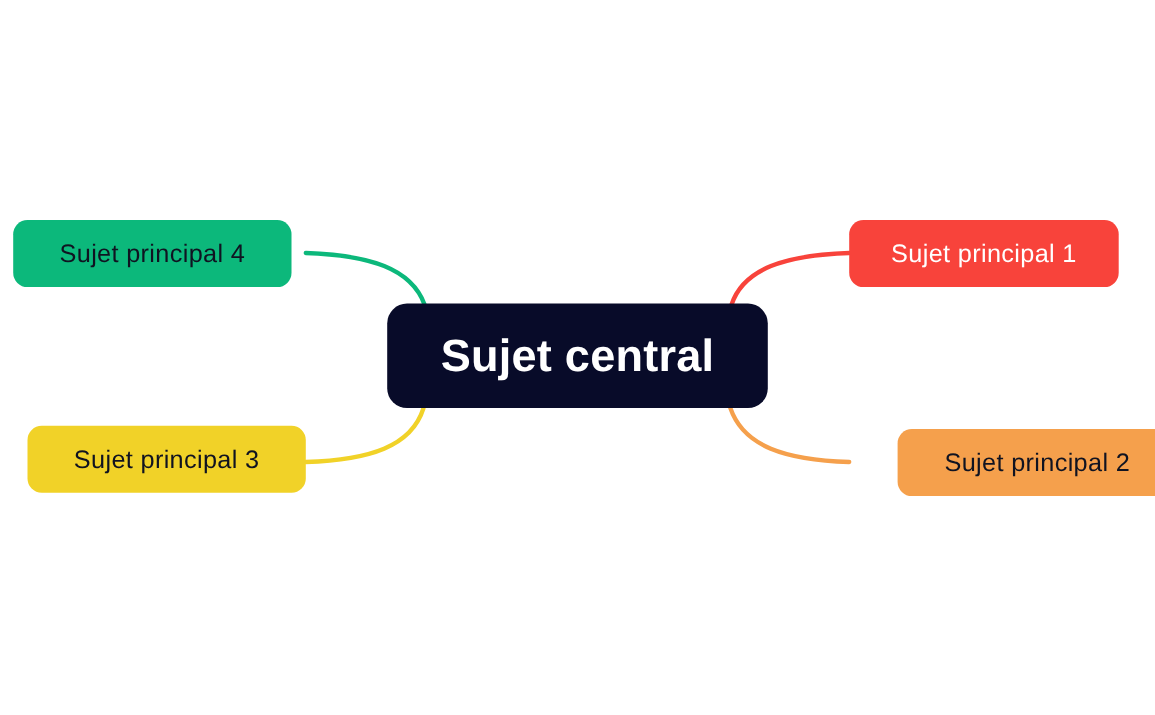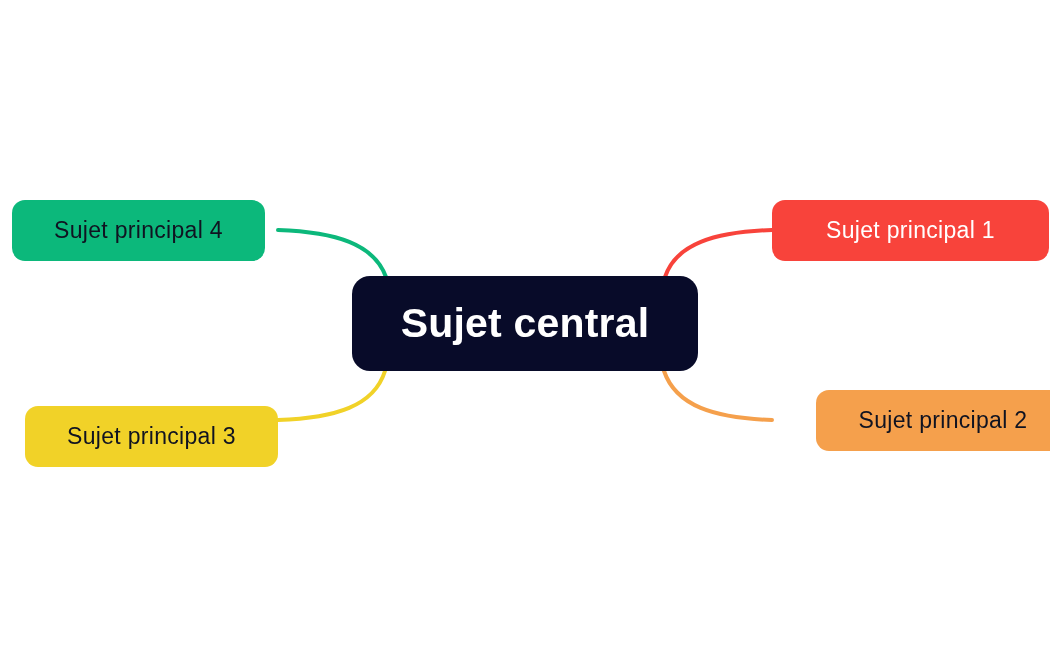--- a/index.html
+++ b/index.html
@@ -35,23 +35,23 @@
   }
   .node-branch {
     width: 253px; height: 61px;
     border-radius: 13px;
   }
   .node-branch .node-label {
     font-size: 23px;
     font-weight: 500;
     letter-spacing: 0.3px;
   }
-  .node-branch-1 { left: 772px; top: 200px; width: 277px; }
+  .node-branch-1 { left: 772px; top: 200px; width: 245px; }
   .node-branch-2 { left: 772px; top: 390px; width: 254px; }
-  .node-branch-3 { left: 25px;  top: 406px; }
+  .node-branch-3 { left: 25px;  top: 387px; }
   .node-branch-4 { left: 12px;  top: 200px; }
   .node-label { white-space: nowrap; }
 </style>
 </head>
 <body>
 
 <div class="stage" style="background: rgb(255, 255, 255);">
 
   <svg class="connector-layer" viewBox="0 0 1050 650" fill="none">
     <path d="M 772 230 C 714 232 676 244 665 277" stroke-width="4" stroke-linecap="round" fill="none" stroke="#f8433b"></path>

